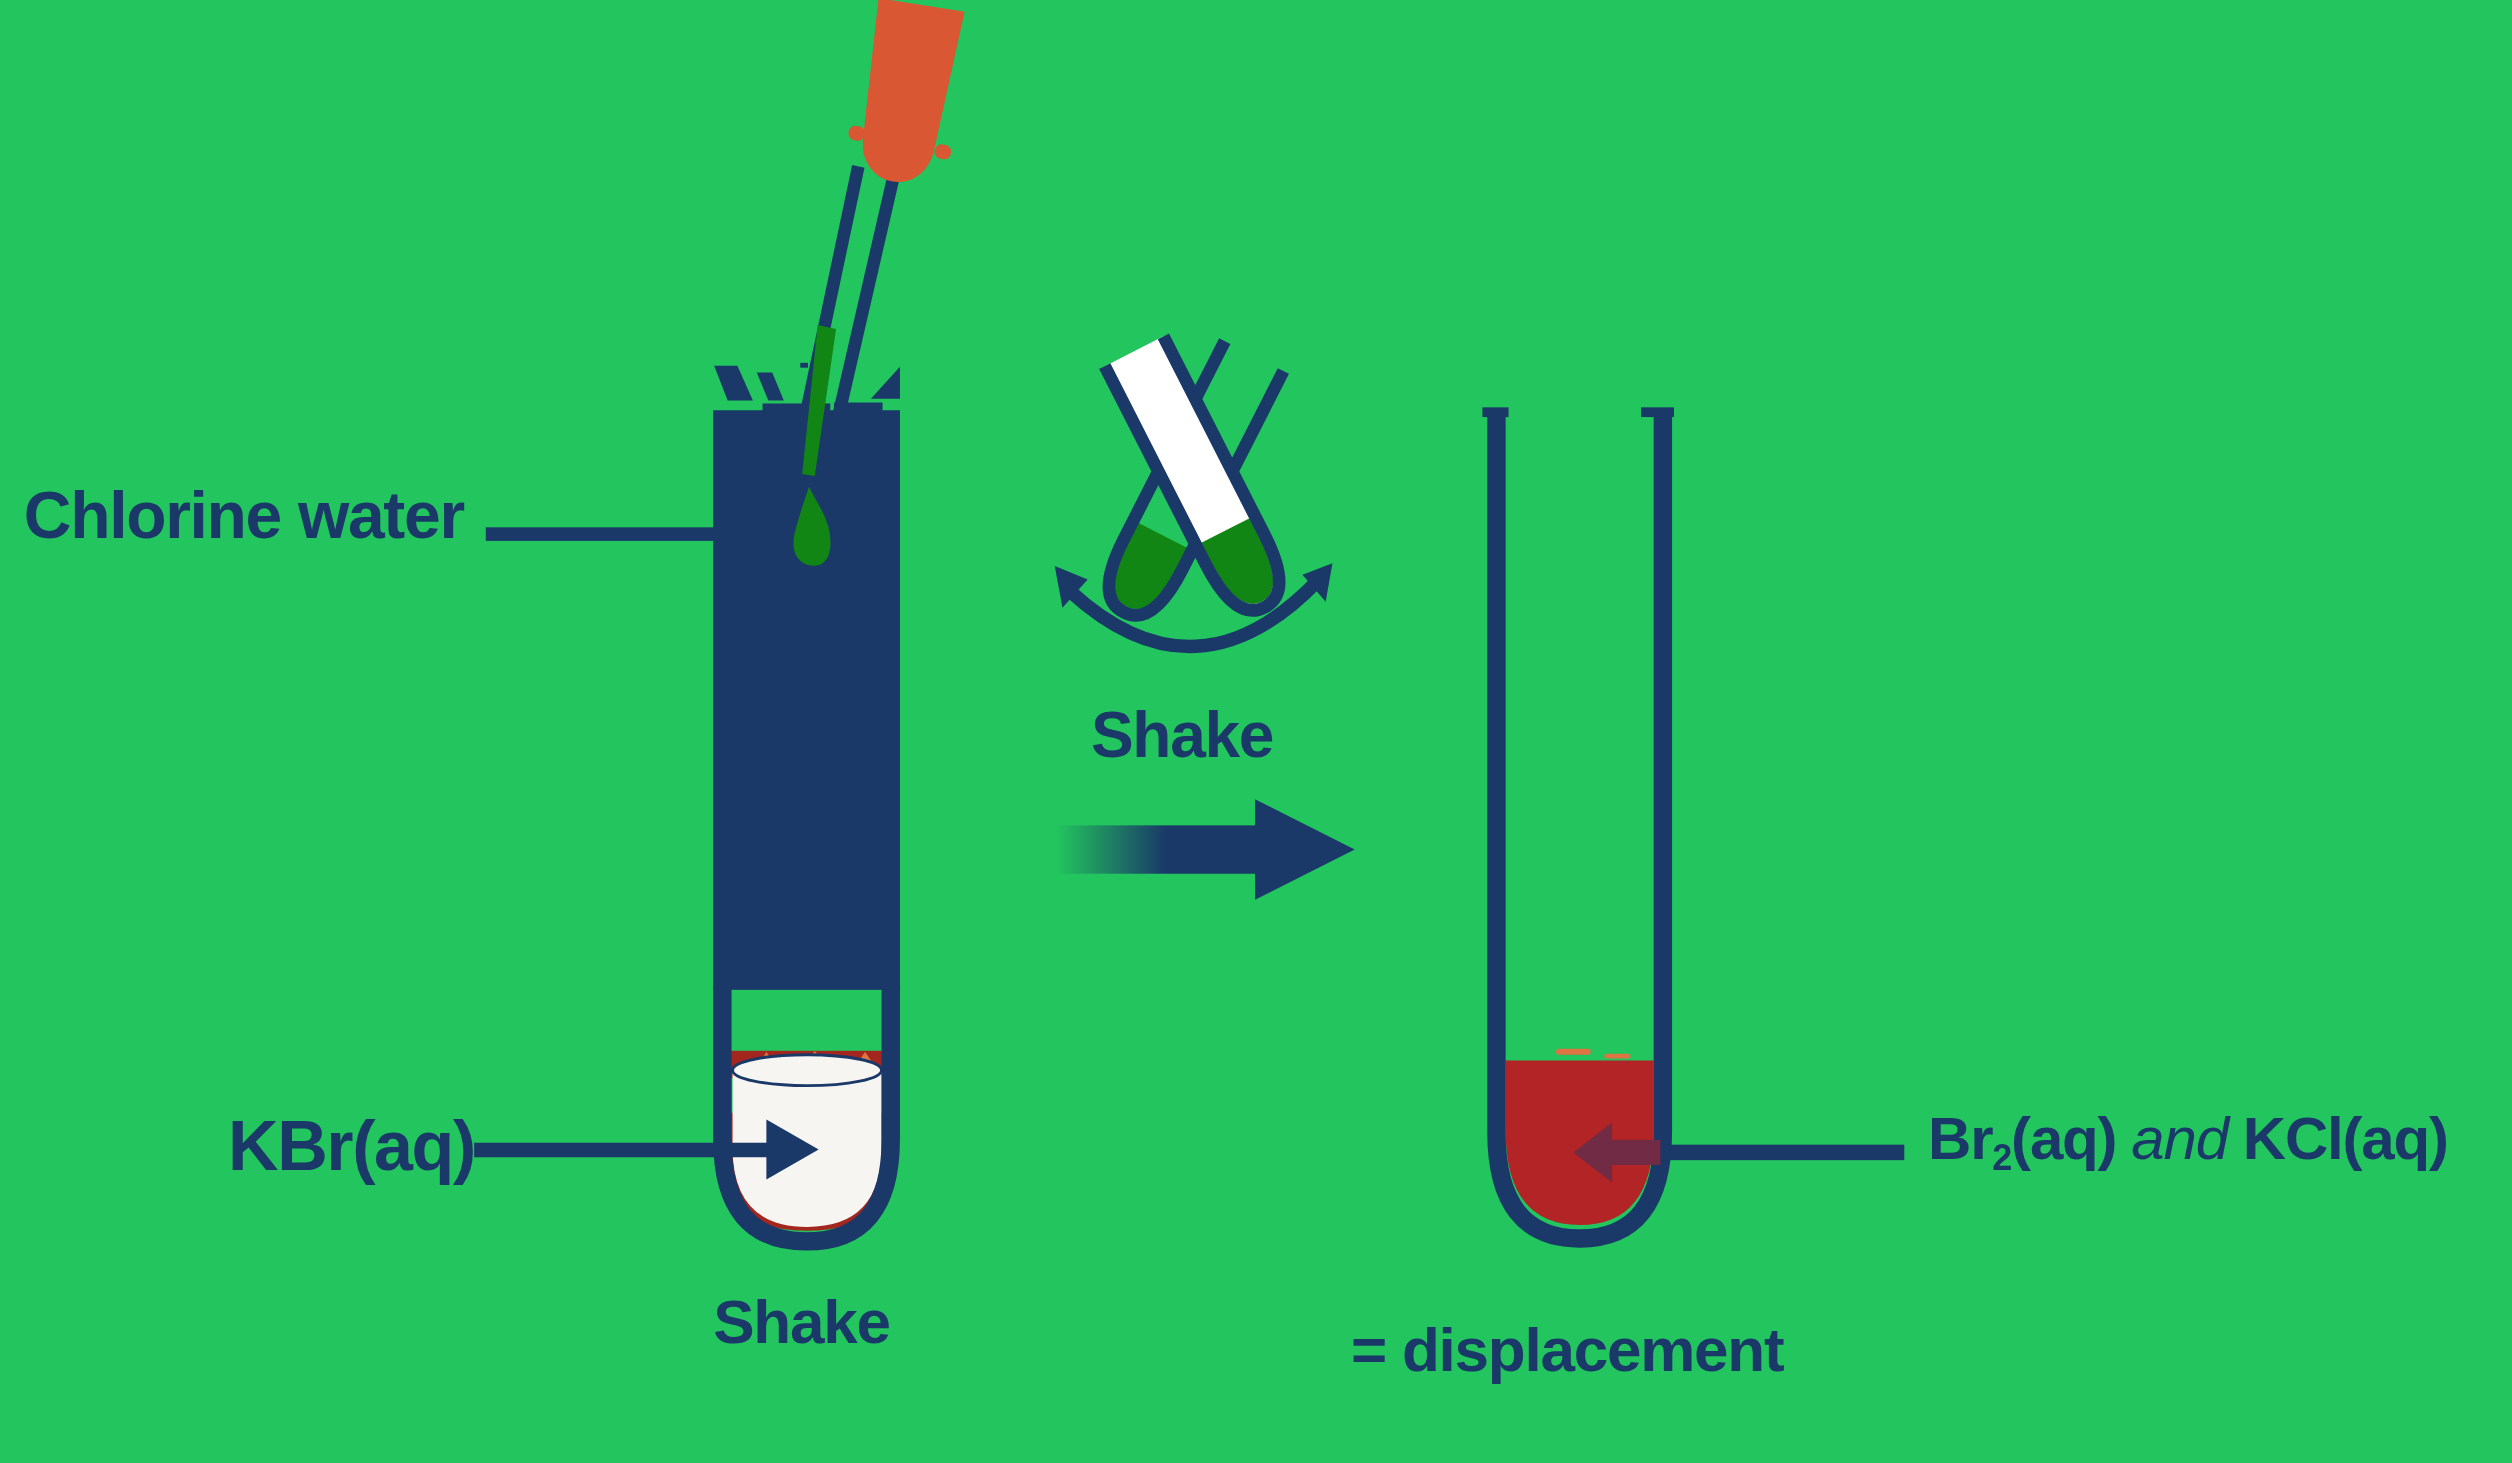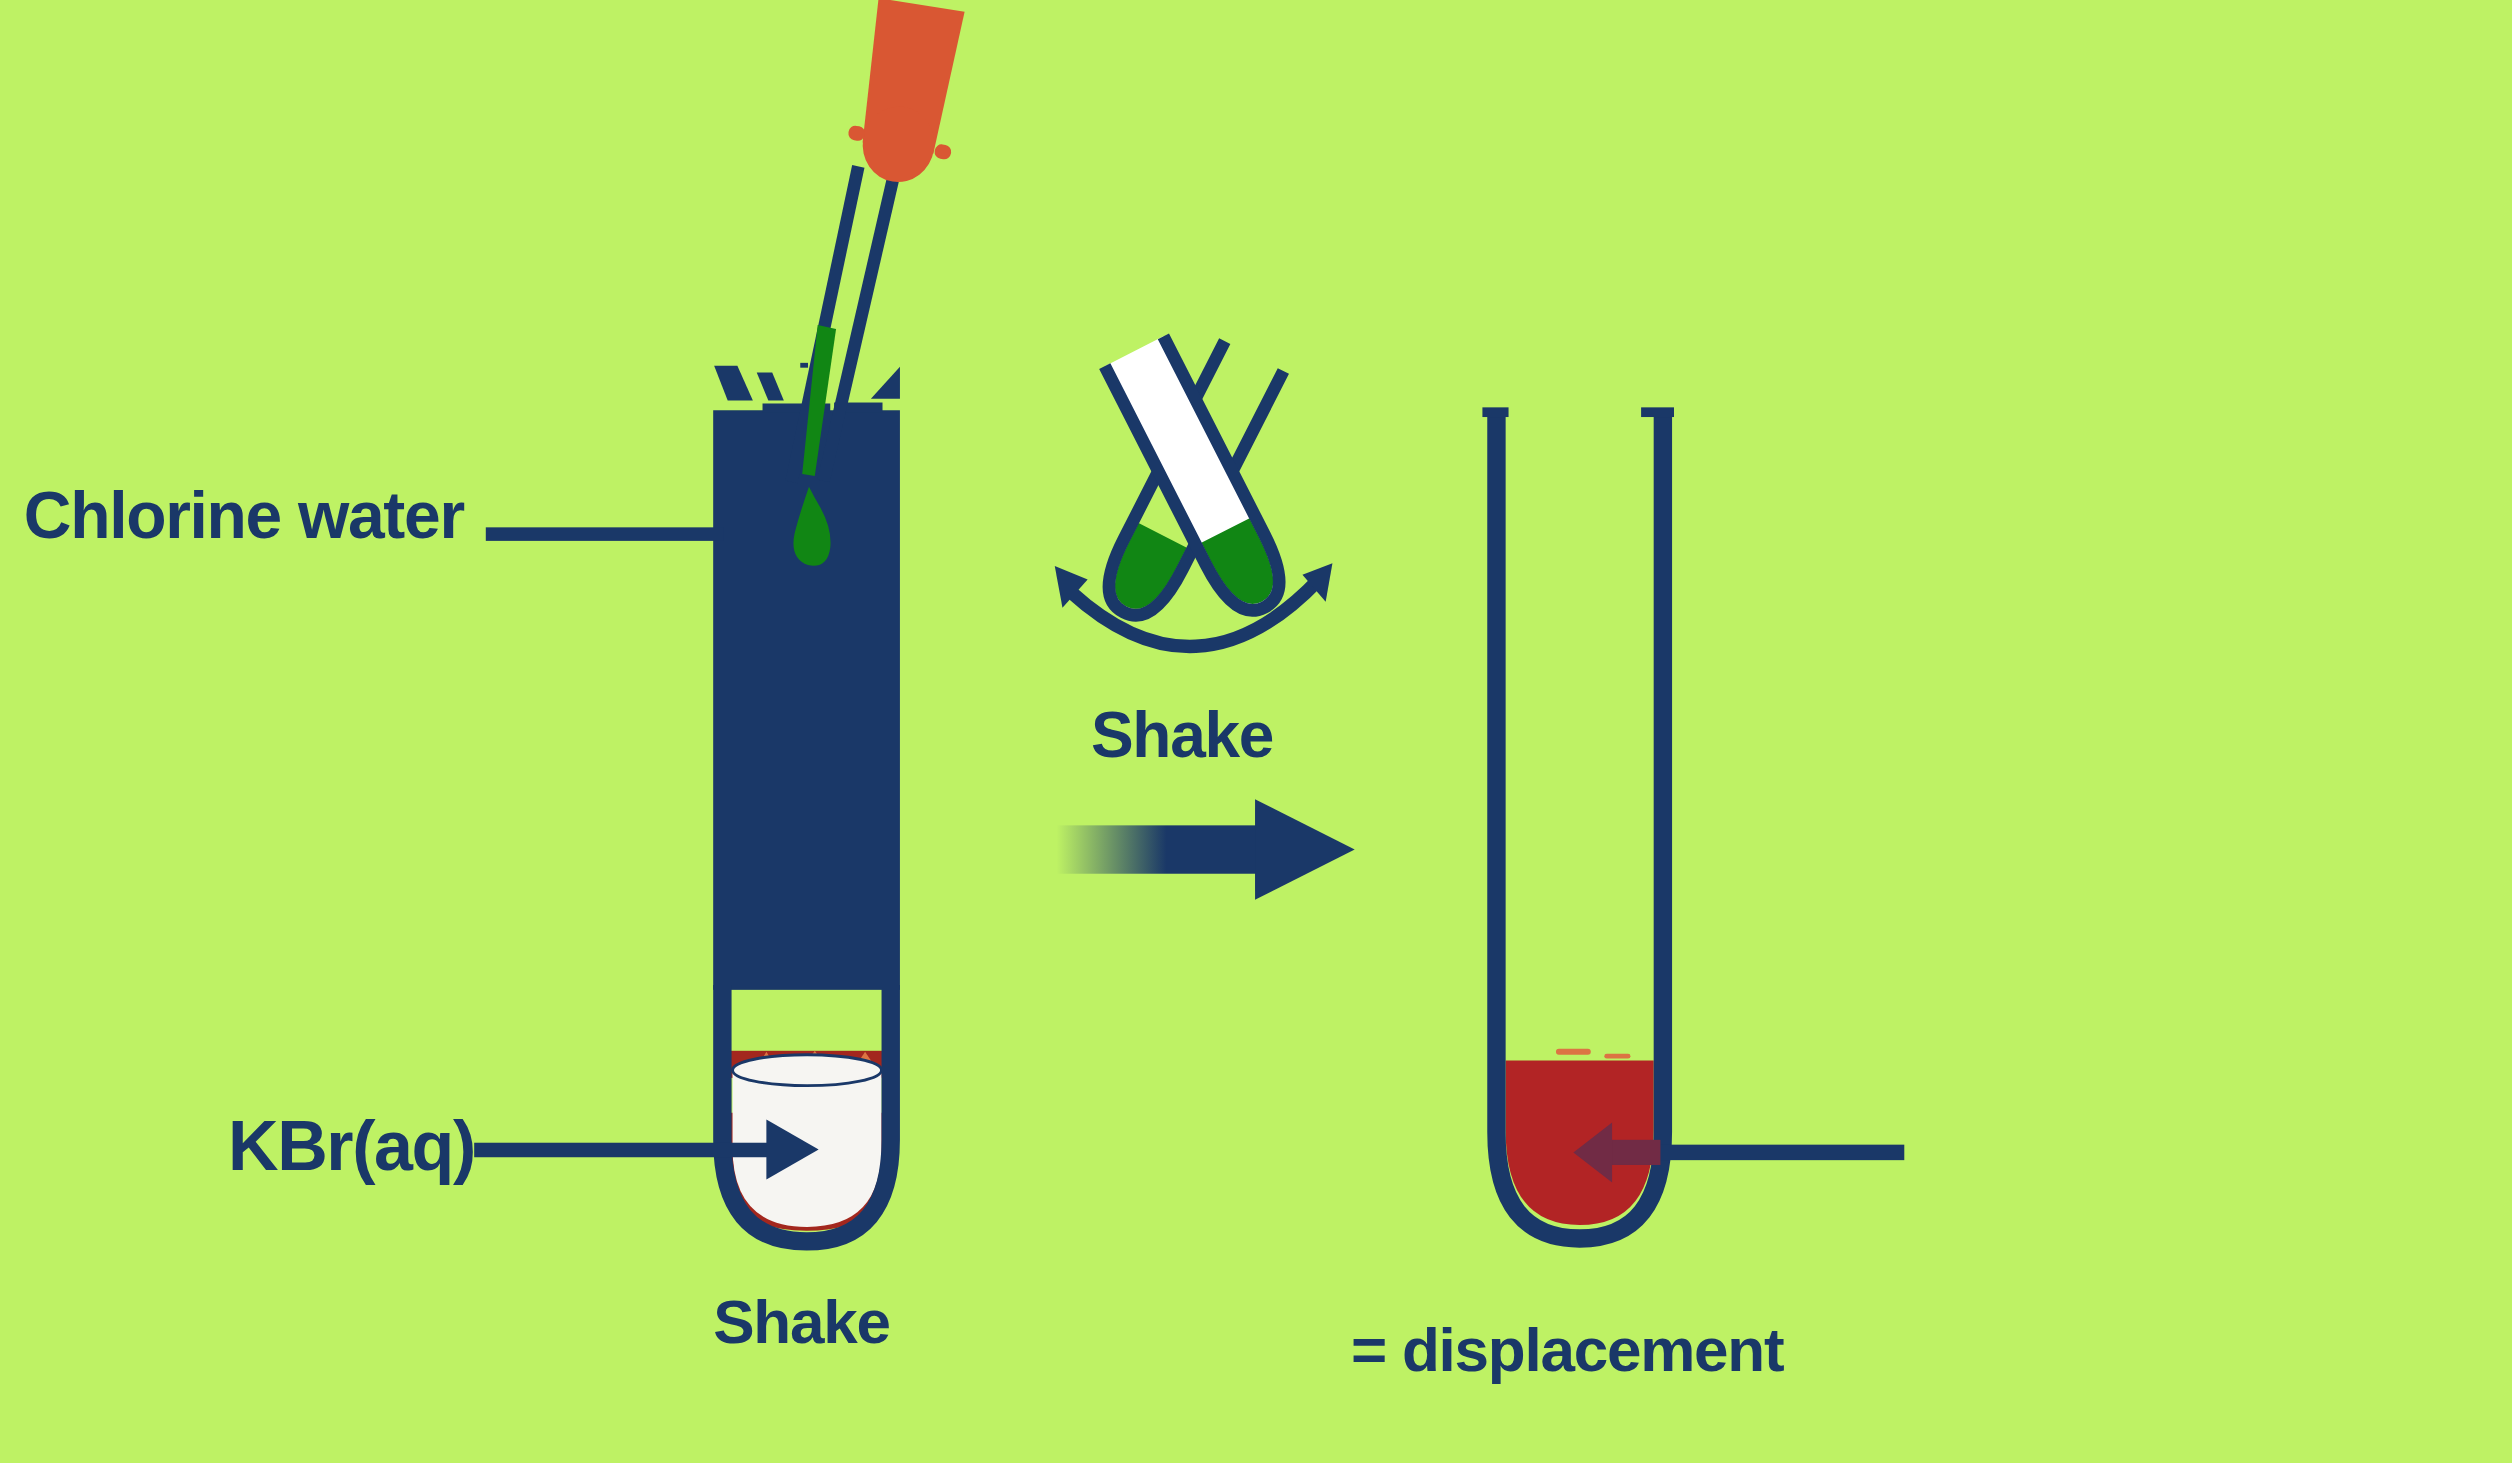--- a/index.html
+++ b/index.html
@@ -1,17 +1,17 @@
 <!DOCTYPE html>
 <html style="--navy: #1A3868; --green: #118614; --orange: #D95733; --orange_accent: #DC7443; --red_dark: #A3271E; --red_liquid: #B22425; --maroon: #712B45; --liquid_light: #F6F5F2; --background: #FFFFFF;"><head>
 <meta charset="utf-8">
 <style>
   html,body{margin:0;padding:0;background:#ffffff;}
   .canvas{
-    position:relative;width:2512px;height:1463px;background:#bef264;overflow:hidden;
+    position:relative;width:2512px;height:1463px;background:#22c55e;overflow:hidden;
     font-family:"Liberation Sans",sans-serif;
   }
   .canvas svg{position:absolute;left:0;top:0;}
   .lbl{
     position:absolute;color:var(--navy);font-weight:700;letter-spacing:-0.02em;
     white-space:nowrap;line-height:1;
   }
   .center{text-align:center;}
   .sub{font-size:0.60em;vertical-align:-0.30em;font-weight:700;}
   .conj{font-style:italic;font-weight:400;margin:0 0.25em;}
@@ -126,19 +126,22 @@
   </div>
 
   <div class="lbl center" style="left:690px;top:1291px;width:223px;font-size:62px;">
     <span>Shake</span>
   </div>
 
   <div class="lbl center" style="left:1087px;top:703px;width:190px;font-size:64px;">
     <span>Shake</span>
   </div>
 
+  <div class="lbl" style="left:1928px;top:1109px;font-size:60px;">
+    <span>Br</span><sub class="sub">2</sub><span>(aq)</span><span class="conj">and</span><span>KCl(aq)</span>
+  </div>
 
   <div class="lbl center" style="left:1351px;top:1306px;width:428px;font-size:62px;line-height:87px;">
     <div>= displacement</div>
   </div>
 
 </div>
 
 
 </body></html>

